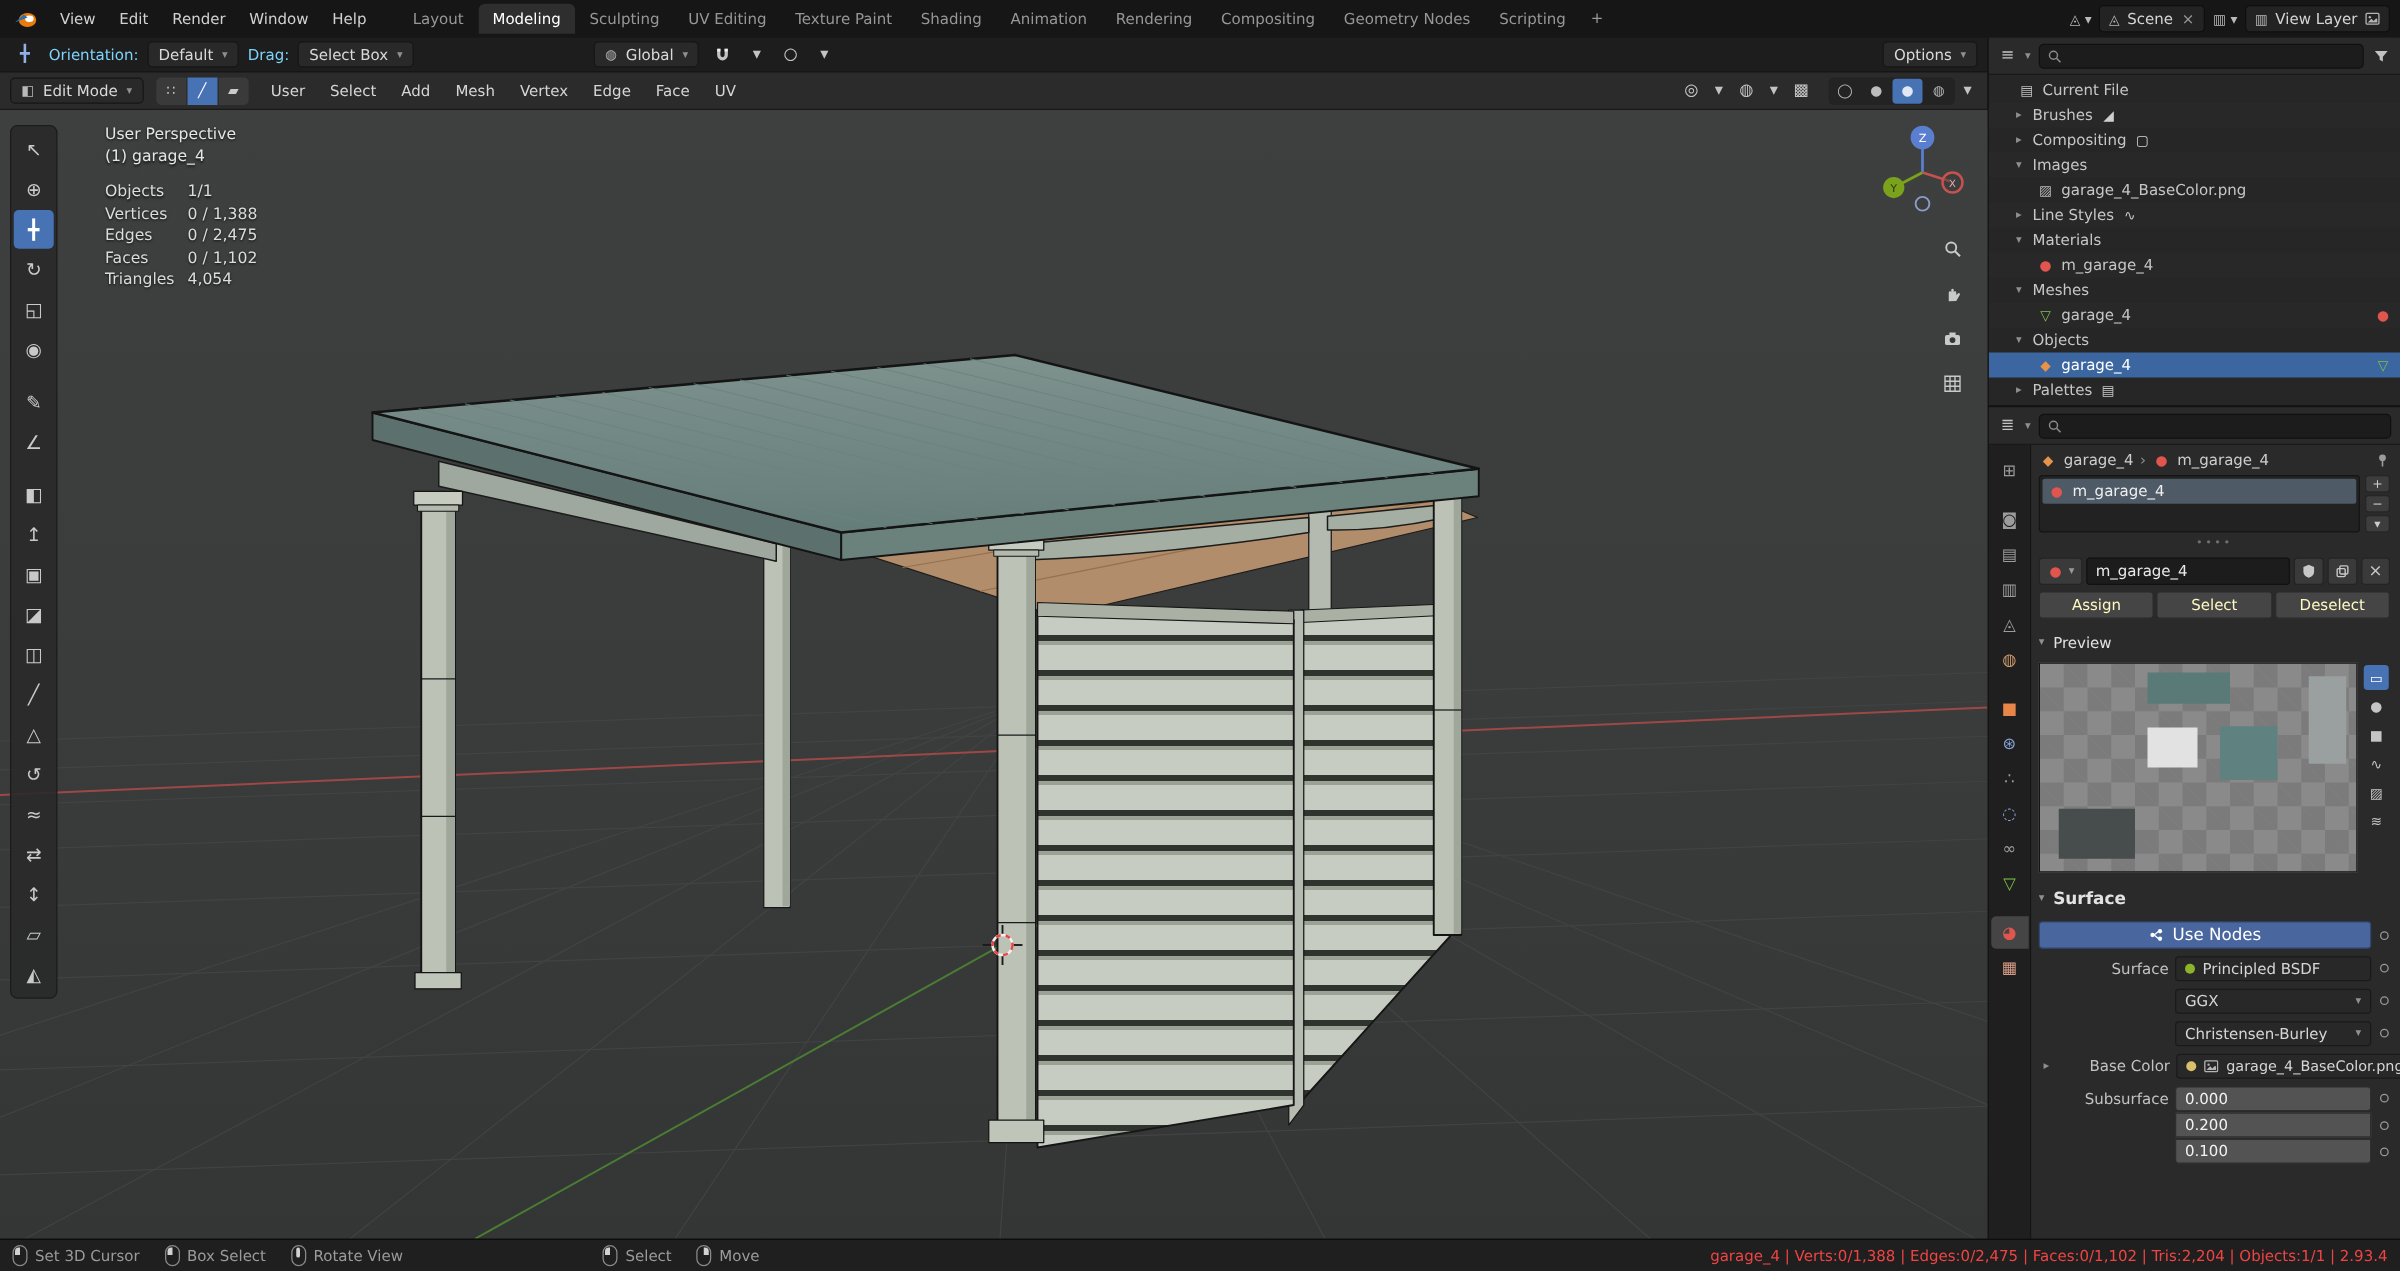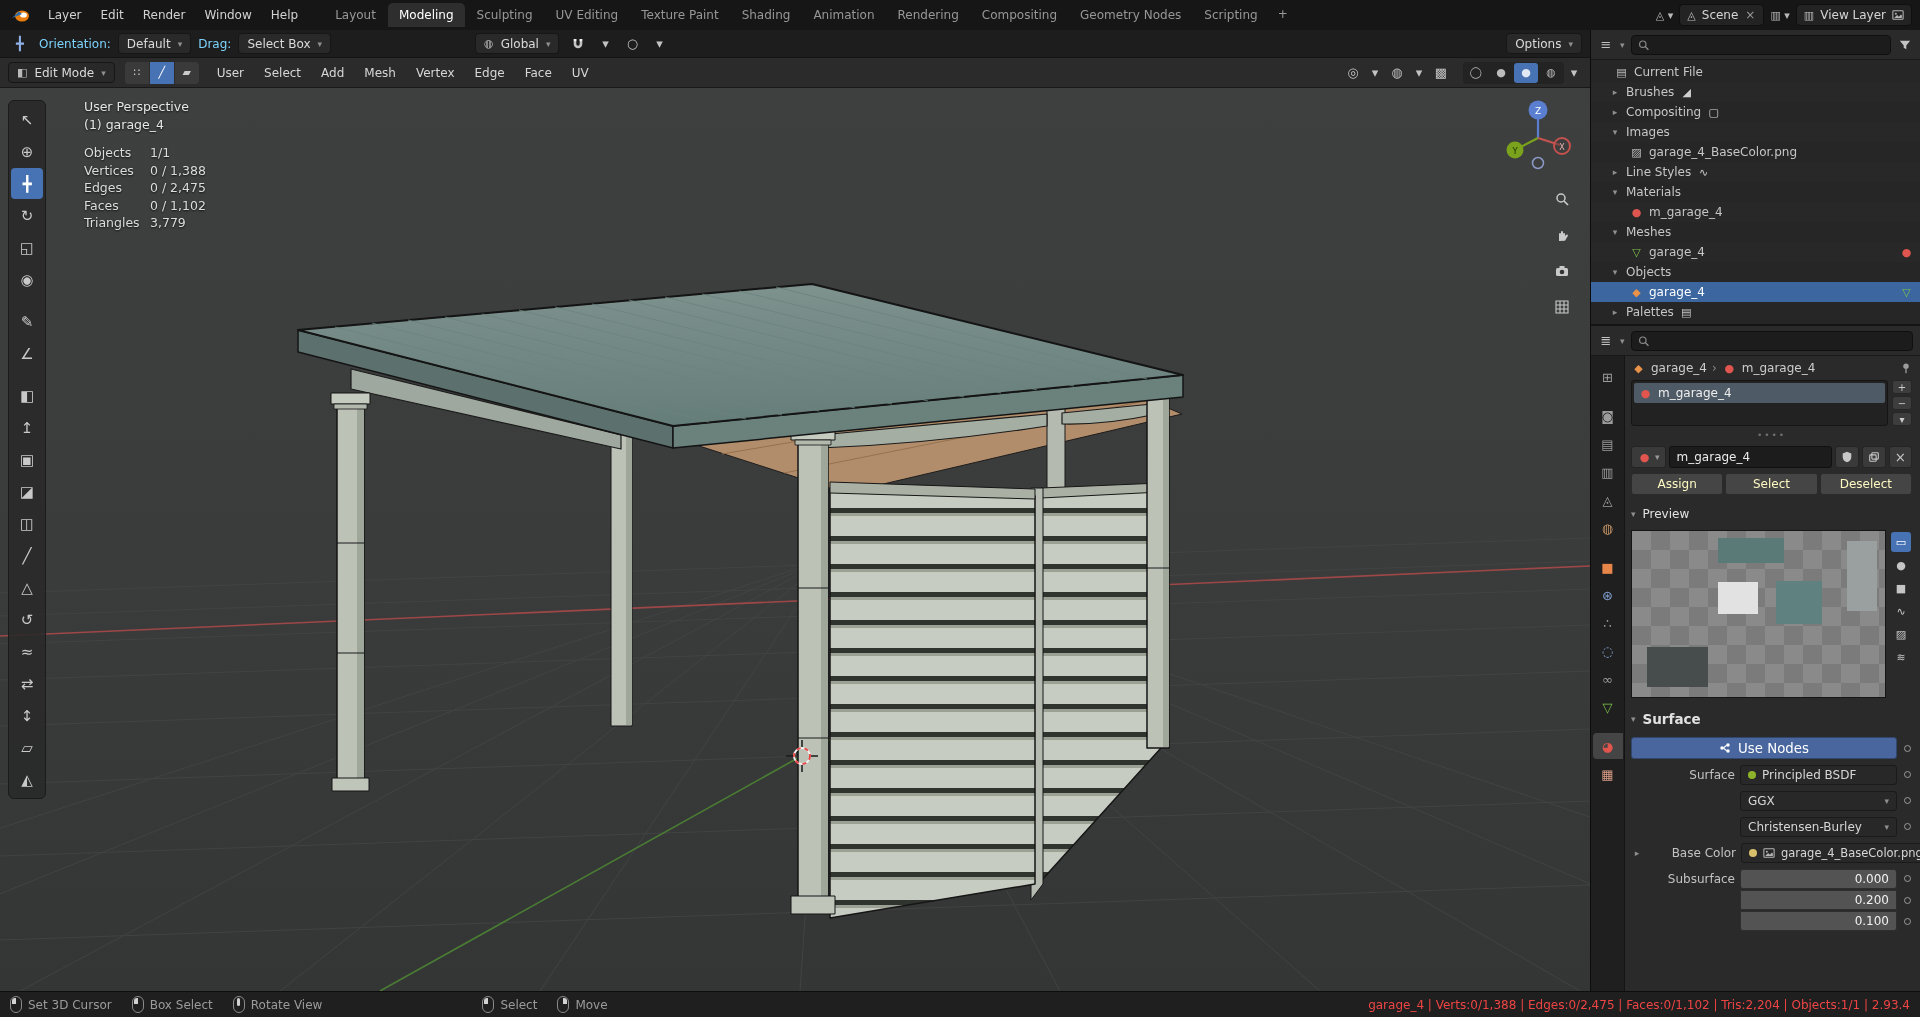--- a/index.html
+++ b/index.html
@@ -121,21 +121,21 @@
 .tp{position:absolute}
 .pvcol{width:22px;display:flex;flex-direction:column;gap:3px;align-items:center;padding-top:2px}
 .pvbtn{width:20px;height:20px;display:flex;align-items:center;justify-content:center;color:#c5c5c5;font-size:11px;border-radius:3px}
 .pvbtn.active{background:#4772b3;color:#fff}
 .pv-flat::before{content:"▭"}.pv-sphere::before{content:"●"}.pv-cube::before{content:"■"}
 .pv-hair::before{content:"∿"}.pv-cloth::before{content:"▨"}.pv-fluid::before{content:"≋"}
 .prow{display:flex;align-items:center;gap:5px;min-height:21px}
 .plabel{width:104px;text-align:right;color:#c2c2c2;flex:0 0 auto}
 .pfield{flex:1;height:20px;display:flex;align-items:center;gap:6px;padding:0 7px;border-radius:3px}
 .pfield.dark{background:#282828;border:1px solid #1a1a1a;color:#d6d6d6}
-.pfield.slider{background:#535353;border:1px solid #2e2e2e;color:#f1f1f1;justify-content:flex-end}
+.pfield.slider{background:#535353;border:1px solid #2e2e2e;color:#f1f1f1;justify-content:flex-start}
 .pfield .car{margin-left:auto;color:#909090;font-size:9px}
 .kdot{width:10px;display:flex;justify-content:center;flex:0 0 auto}
 .kdot::before{content:"";width:5px;height:5px;border:1px solid #9a9a9a;border-radius:50%;background:#2a2a2a;display:block}
 .dot{width:8px;height:8px;border-radius:50%;flex:0 0 auto}
 .usenodes{flex:1;height:22px;background:#49679e;border:1px solid #31476e;border-radius:3px;color:#fff;display:flex;align-items:center;justify-content:center;gap:7px}
 .exp{width:12px;color:#8f8f8f;font-size:9px;text-align:center;flex:0 0 auto}
 
 .statusbar{position:absolute;bottom:0;left:0;right:0;height:26px;background:#1f1f1f;border-top:1px solid #0d0d0d;display:flex;align-items:center;padding:0 10px;gap:20px;color:#9b9b9b;z-index:10}
 .hint{display:flex;align-items:center;gap:6px}
 .hint.ml{margin-left:140px}
@@ -200,21 +200,21 @@
 </svg>
 
 <div class="topbar">
   <span class="logo">
     <svg width="20" height="16" viewBox="0 0 20 16">
         <ellipse cx="11" cy="9" rx="7" ry="5.6" fill="#e87d0d"></ellipse>
         <ellipse cx="12.5" cy="8" rx="3.4" ry="2.6" fill="#fff"></ellipse>
         <path d="M1,11 L8,4.5 L11,7 Z" fill="#2a6fb0"></path>
       </svg>
   </span>
-  <div class="menu-item">Layer</div>
+  <div class="menu-item">View</div>
   <div class="menu-item">Edit</div>
   <div class="menu-item">Render</div>
   <div class="menu-item">Window</div>
   <div class="menu-item">Help</div>
   <div class="ws-tabs">
     <div class="ws-tab">Layout</div>
     <div class="ws-tab active">Modeling</div>
     <div class="ws-tab">Sculpting</div>
     <div class="ws-tab">UV Editing</div>
     <div class="ws-tab">Texture Paint</div>
@@ -449,21 +449,21 @@
         <div class="stats">
           <span>Objects</span>
             <span>1/1</span>
           <span>Vertices</span>
             <span>0 / 1,388</span>
           <span>Edges</span>
             <span>0 / 2,475</span>
           <span>Faces</span>
             <span>0 / 1,102</span>
           <span>Triangles</span>
-            <span>3,779</span>
+            <span>4,054</span>
         </div>
       </div>
 
       <div class="vtoolbar">
         <span class="vtool t-select-box"></span>
         <span class="vtool t-cursor"></span>
         <span class="vtool active t-move"></span>
         <span class="vtool t-rotate"></span>
         <span class="vtool t-scale"></span>
         <span class="vtool t-transform"></span>

